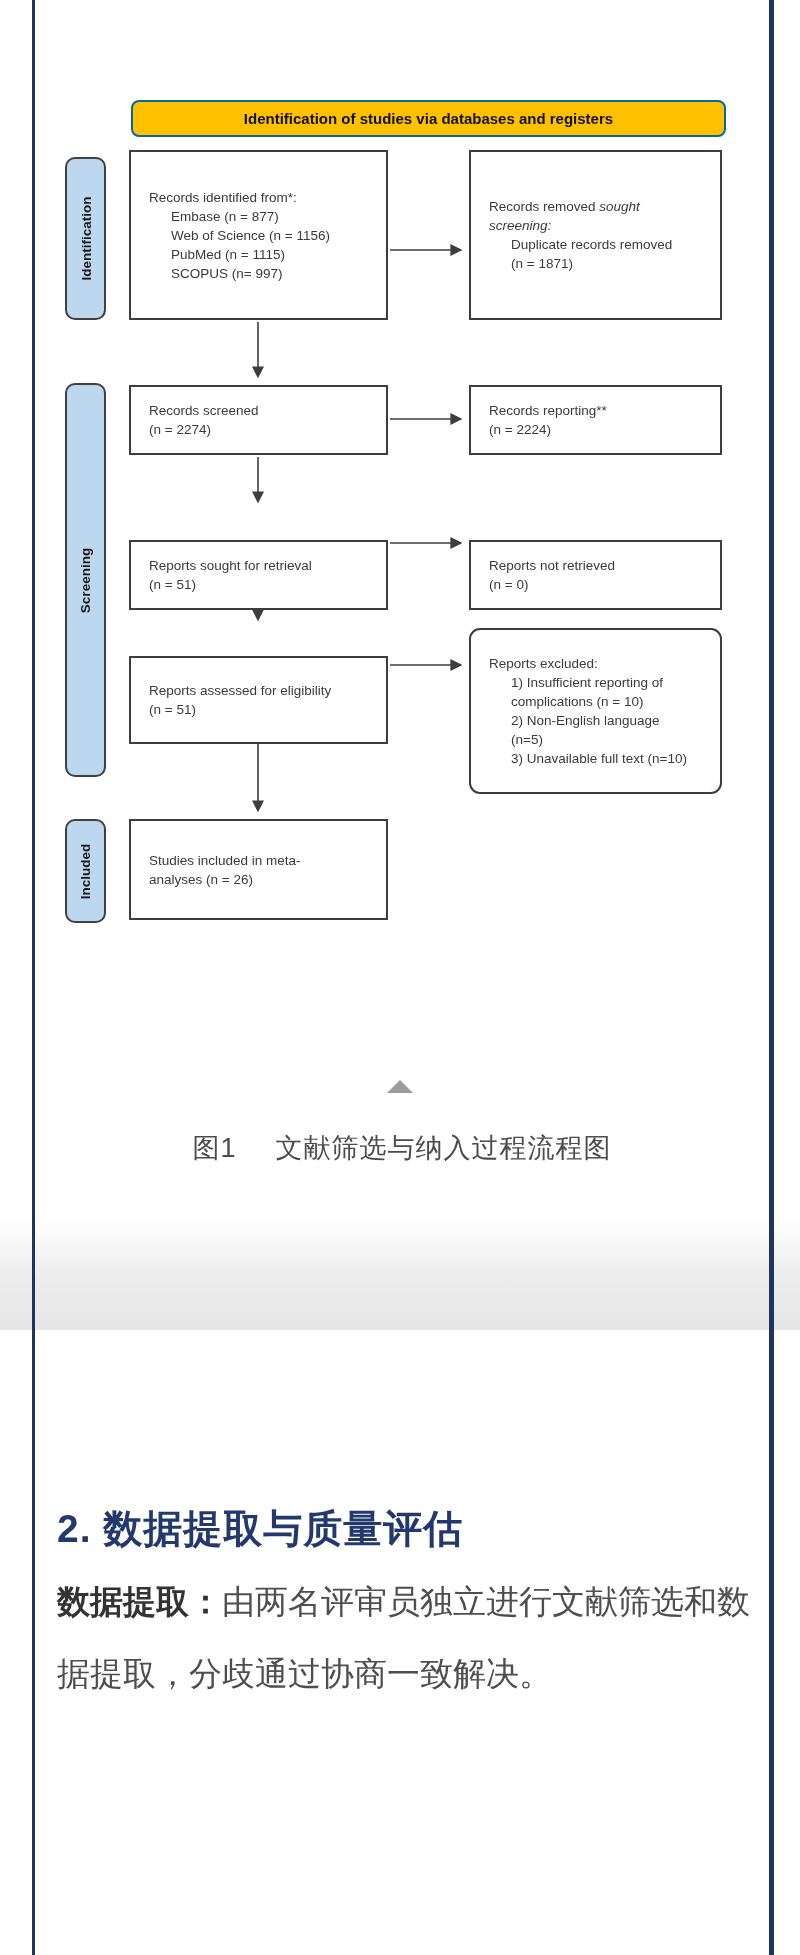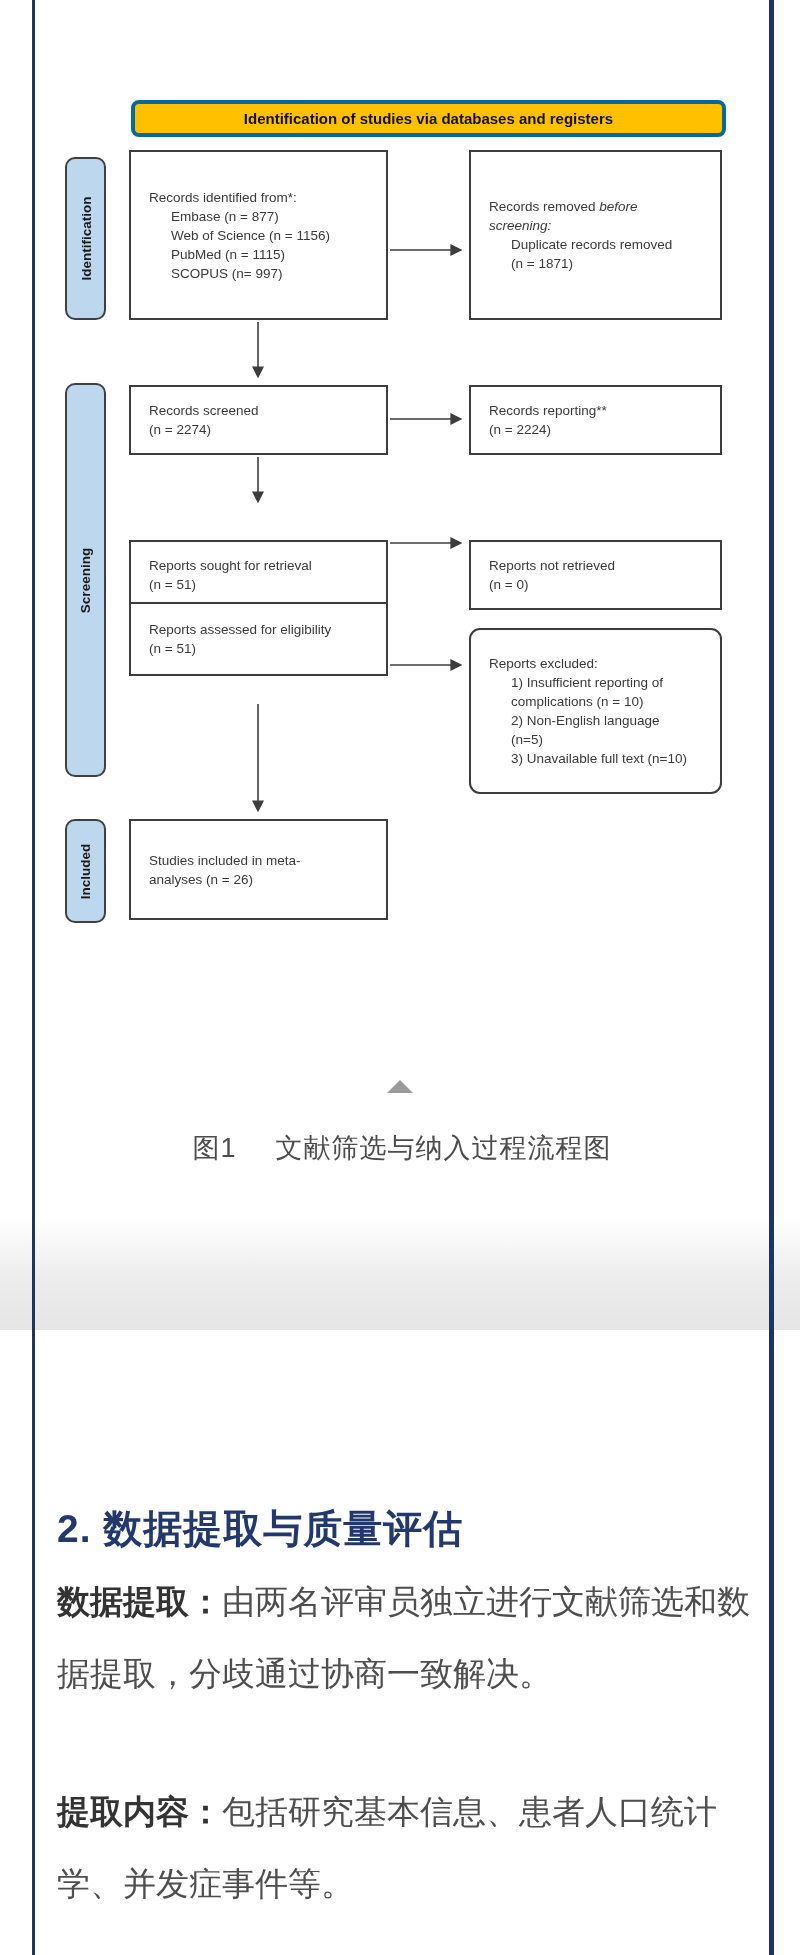--- a/index.html
+++ b/index.html
@@ -13,21 +13,21 @@
     overflow: hidden;
   }
   
   .side-line { position: absolute; top: 0; bottom: 0; background: #1c3563; z-index: 5; }
   .side-line.left  { left: 32px;  width: 3px; }
   .side-line.right { left: 769px; width: 5px; }
 
   
   .flow-header {
     position: absolute; left: 131px; top: 100px; width: 595px; height: 37px;
-    background: #FFC000; border: 4px solid #0369a1; border-radius: 8px;
+    background: #FFC000; border: 2px solid #0369a1; border-radius: 8px;
     display: flex; align-items: center; justify-content: center;
     font-size: 15px; font-weight: bold; color: #111111;
   }
   .stage {
     position: absolute; left: 65px; width: 41px;
     background: #BDD7EE; border: 2px solid #404040; border-radius: 10px;
     display: flex; align-items: center; justify-content: center;
   }
   .stage span {
     transform: rotate(-90deg); white-space: nowrap;
@@ -43,21 +43,21 @@
     padding: 6px 8px 6px 18px;
     font-size: 13.5px; line-height: 19px; color: #3a3a3a;
   }
   .fbox .indent { padding-left: 22px; }
   .col-l { left: 129px; width: 259px; }
   .col-r { left: 469px; width: 253px; }
   .box-l1 { top: 150px; height: 170px; }
   .box-r1 { top: 150px; height: 170px; }
   .box-l2, .box-r2 { top: 385px; height: 70px; }
   .box-l3, .box-r3 { top: 540px; height: 70px; }
-  .box-l4 { top: 602px; height: 74px; justify-content: center; }
+  .box-l4 { top: 656px; height: 88px; justify-content: center; }
   .box-r4 { top: 628px; height: 166px; border-radius: 11px; }
   .box-l5 { top: 819px; height: 101px; }
   .fbox em { font-style: italic; }
 
   .flow-arrows { position: absolute; left: 0; top: 0; width: 800px; height: 980px; }
 
   
   .collapse-icon {
     position: absolute; left: 387px; top: 1080px;
     width: 0; height: 0; cursor: pointer;
@@ -163,21 +163,21 @@
   </div>
 
   <div class="fbox col-l box-l5">
     <div>
         <div>Studies included in meta-</div>
         <div>analyses (n = 26)</div>
       </div>
   </div>
 
   <div class="fbox col-r box-r1">
-    <div><span>Records removed </span><em>before</em></div>
+    <div><span>Records removed </span><em>sought</em></div>
     <div><em>screening:</em></div>
     <div>
         <div class="indent">Duplicate records removed</div>
         <div class="indent">(n = 1871)</div>
       </div>
   </div>
 
   <div class="fbox col-r box-r2">
     <div>
         <div>Records reporting**</div>
@@ -211,18 +211,14 @@
 
   <div class="gray-band"></div>
 
   <h2 class="section-heading">2. 数据提取与质量评估</h2>
 
   <div class="body-line p1l1">
     <span class="lead">数据提取：</span><span>由两名评审员独立进行文献筛选和数</span>
   </div>
   <div class="body-line p1l2">据提取，分歧通过协商一致解决。</div>
 
-  <div class="body-line p2l1">
-    <span class="lead">提取内容：</span><span>包括研究基本信息、患者人口统计</span>
-  </div>
-  <div class="body-line p2l2">学、并发症事件等。</div>
 
 </div>
 
 </body></html>

